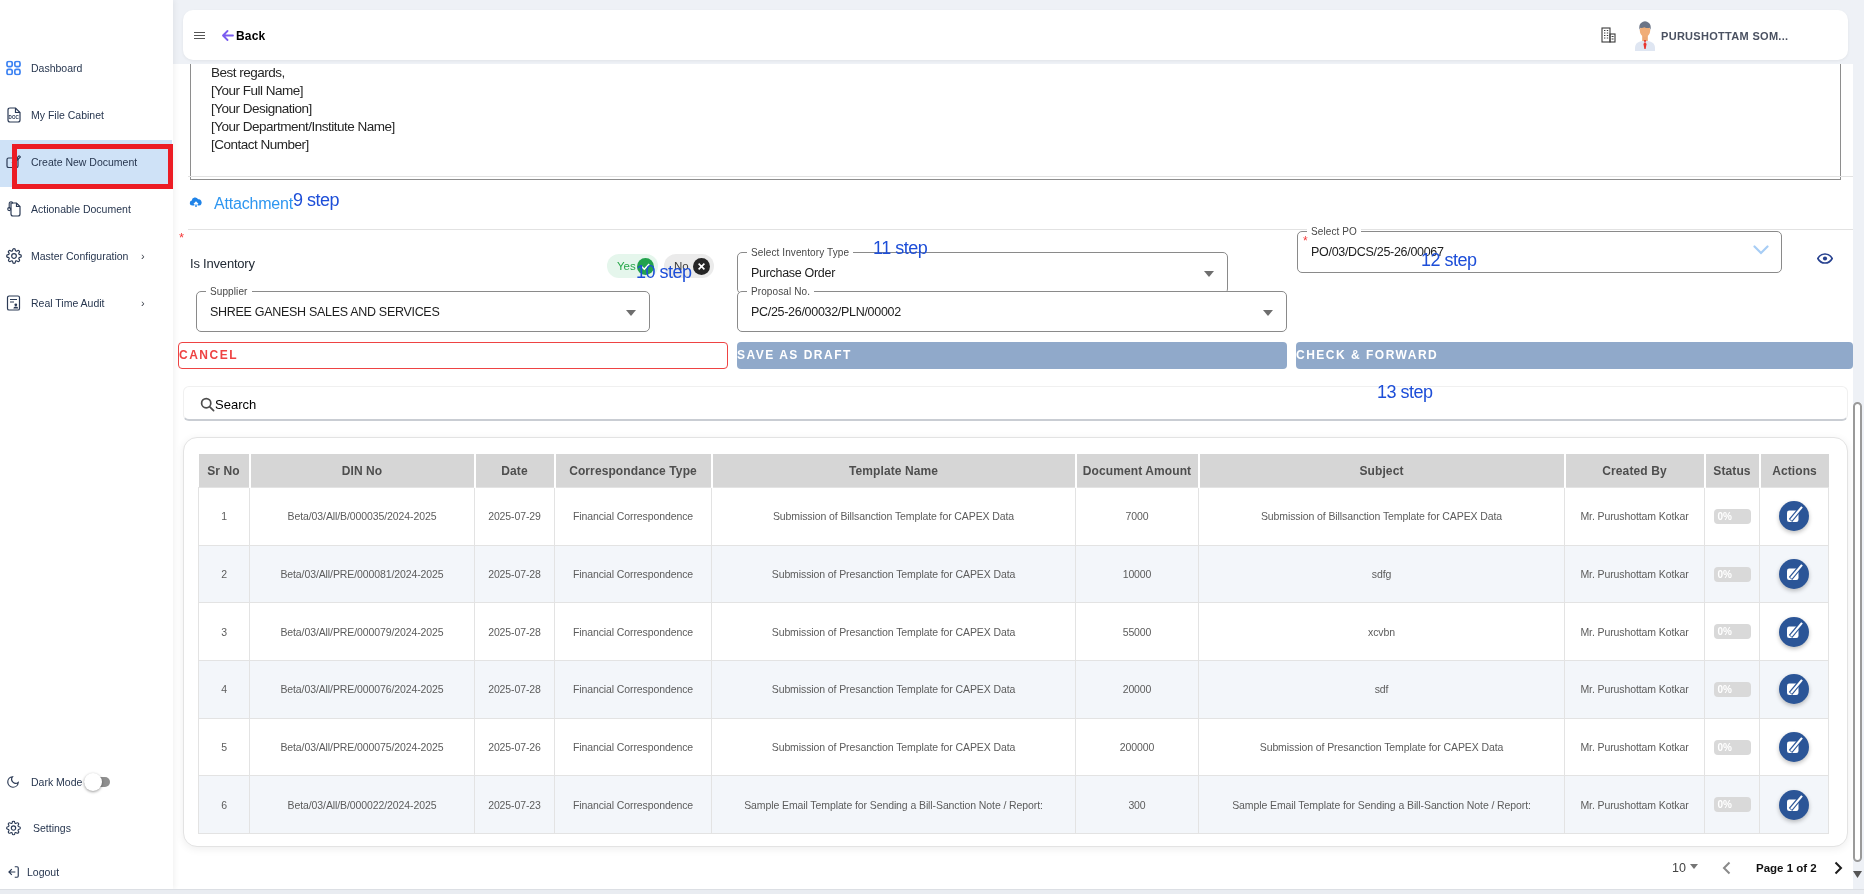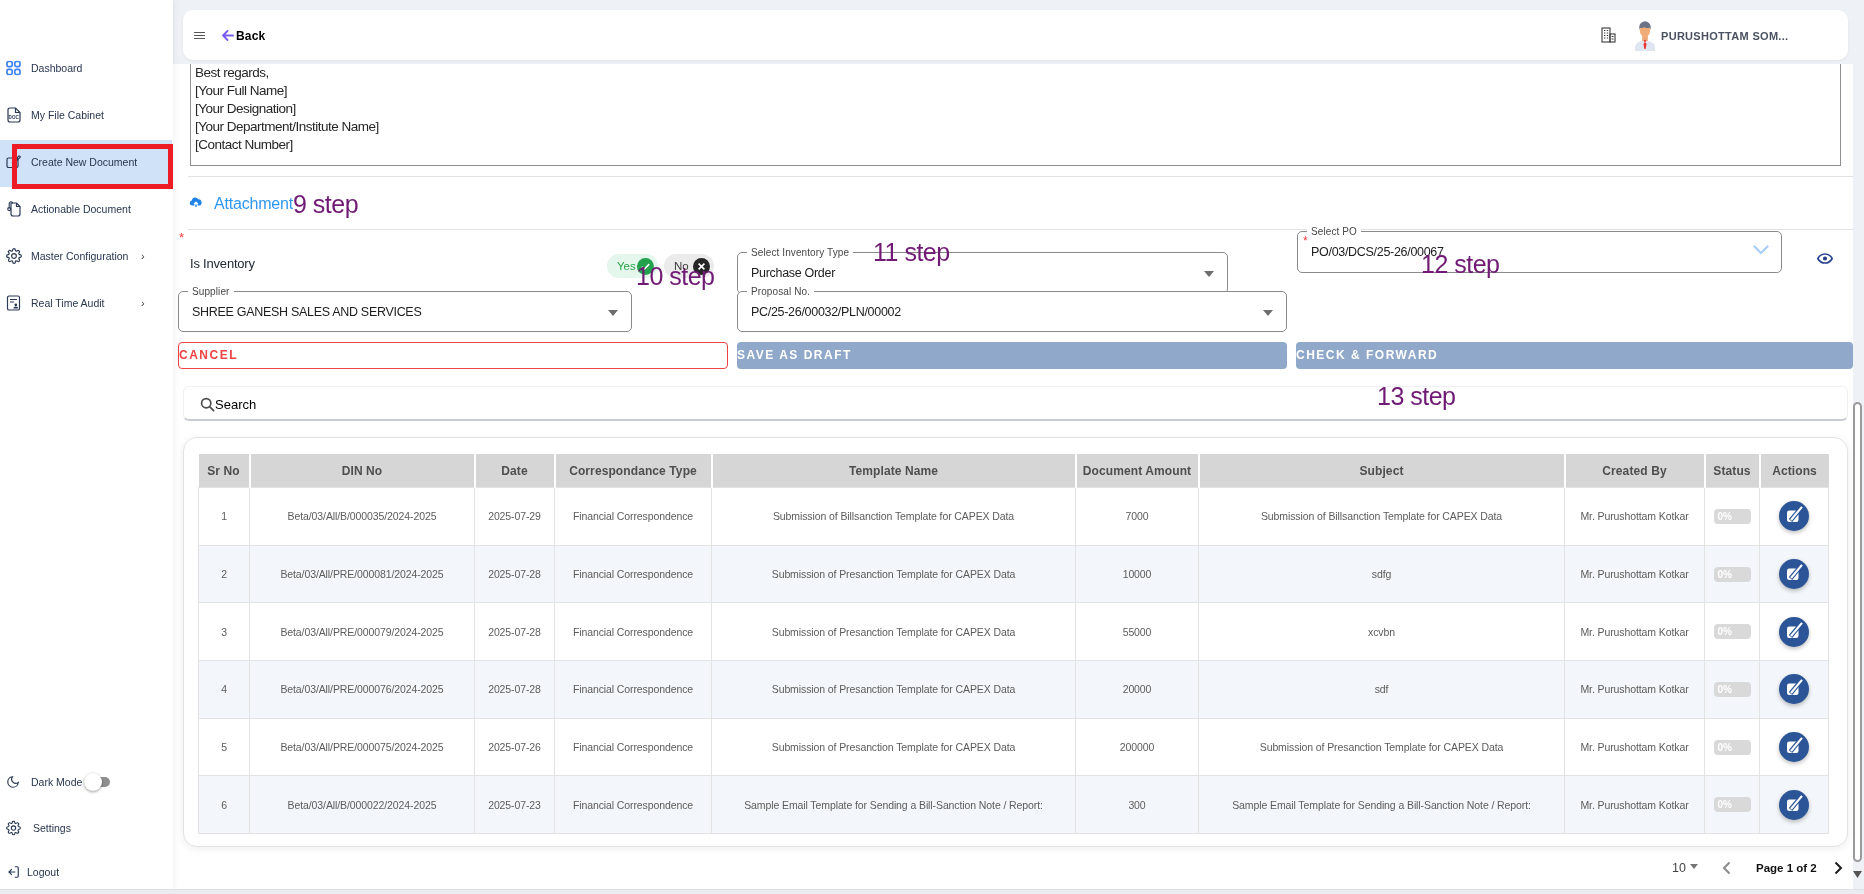--- a/index.html
+++ b/index.html
@@ -17,38 +17,38 @@
   .sitem svg { position:absolute; left:6px; top:50%; transform:translateY(-50%); }
   .sitem .chev { position:absolute; left:141px; top:50%; transform:translateY(-50%); font-size:11px; color:#3a3f49; }
   #hl { left:0; top:140px; width:172px; height:47px; background:#cfe2f7; z-index:0;}
   #redrect { left:12px; top:144px; width:161px; height:45px; border:5px solid #ec1c24; z-index:10; }
   
   #hamb { left:194px; top:31.5px; width:11px; height:8px; }
   #hamb div { height:1.5px; background:#555; margin-bottom:1.7px; }
   #back { left:236px; top:28.5px; color:#000000; font-weight:bold; font-size:12px; letter-spacing:0.2px; }
   #uname { left:1661px; top:29.5px; font-size:11px; font-weight:bold; color:#4a5161; letter-spacing:0.3px; }
   
-  #txtarea { left:190px; top:64px; width:1651px; height:102px; border:1px solid #8e8e8e; border-top:none; background:#fff; font-size:13.5px; line-height:18px; color:#262626; padding:0 4px; letter-spacing:-0.5px;}
+  #txtarea { left:190px; top:64px; width:1651px; height:116px; border:1px solid #8e8e8e; border-top:none; background:#fff; font-size:13.5px; line-height:18px; color:#262626; padding:0 20px; letter-spacing:-0.5px;}
   .hline { position:absolute; height:1px; background:#e2e2e2; }
   #attach { left:214px; top:194.5px; font-size:16px; color:#2e96f0; font-weight:400; letter-spacing:-0.2px;}
-  .redstep { position:absolute; color:#701a75; font-size:25px; letter-spacing:-0.5px; z-index:9; font-weight:400;}
+  .redstep { position:absolute; color:#1d4ed8; font-size:18px; letter-spacing:-0.5px; z-index:9; font-weight:400;}
   #star1 { left:179px; top:230px; color:#f53b3b; font-size:13px; }
   #isinv { left:190px; top:256px; font-size:13px; color:#222a35; letter-spacing:-0.2px; }
   .chip { position:absolute; height:24px; border-radius:12px; font-size:11.5px; font-weight:500;}
   #chipyes { left:607px; top:254px; width:51px; background:#e5f6ec; color:#27a74a; }
   #chipno  { left:664px; top:254px; width:50px; background:#ebebeb; color:#3c3c3c; }
   .chip .t { position:absolute; left:10px; top:5.5px; }
   .chip svg { position:absolute; right:4px; top:3.5px; }
   .field { position:absolute; border:1px solid #8a8a8a; border-radius:5px; background:#fff; }
   .flabel { position:absolute; top:-6px; left:9px; background:#fff; padding:0 4px; font-size:10px; color:#474747; letter-spacing:0.1px; white-space:nowrap;}
   .fval { position:absolute; left:13px; top:50%; transform:translateY(-50%); font-size:12.5px; color:#1d1d1d; letter-spacing:-0.3px; white-space:nowrap;}
   .dcaret { position:absolute; right:13px; top:50%; margin-top:-2px; width:0; height:0; border-left:5px solid transparent; border-right:5px solid transparent; border-top:6px solid #6e6e6e; }
   #f-inv { left:737px; top:231px; width:491px; height:42px;margin-top:21px; }
   #f-po  { left:1297px; top:231px; width:485px; height:42px; }
-  #f-sup { left:178px; top:291px; width:454px; height:41px; }
+  #f-sup { left:196px; top:291px; width:454px; height:41px; }
   #f-pro { left:737px; top:291px; width:550px; height:41px; }
   #f-po .star { position:absolute; left:5px; top:2px; color:#f53b3b; font-size:12px; }
   .btn { position:absolute; height:27px; border-radius:4px; font-size:12px; font-weight:bold; letter-spacing:1.5px; line-height:27px; color:#fff; }
   #b-cancel { left:178px; top:342px; width:550px; background:#fff; border:1px solid #ee4343; color:#ee4343; line-height:25px;}
   #b-save { left:737px; top:342px; width:550px; background:#90a9ca; }
   #b-chk { left:1296px; top:342px; width:557px; background:#90a9ca; }
   #searchbox { left:183px; top:386px; width:1665px; height:35px; background:#fff; border-radius:6px; border:1px solid #f0f0f0; border-bottom:2px solid #c9cdd3; }
   #searchbox .ph { position:absolute; left:31px; top:9.5px; font-size:13px; color:#000000; }
   
   #tcard { left:183px; top:437px; width:1665px; height:410px; background:#fff; border-radius:14px; border:1px solid #e3e3e3; box-shadow:0 2px 8px rgba(0,0,0,0.07); overflow:hidden; }

